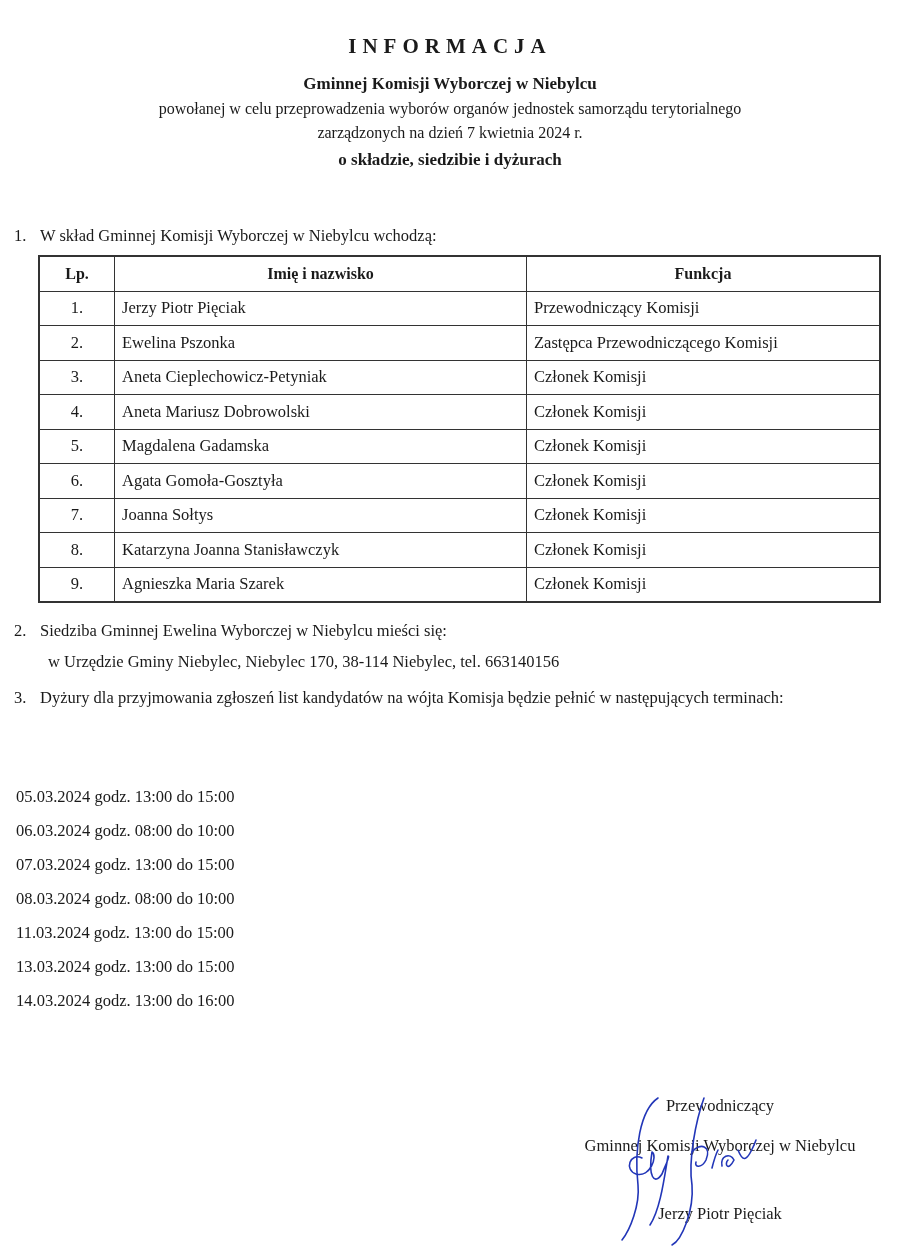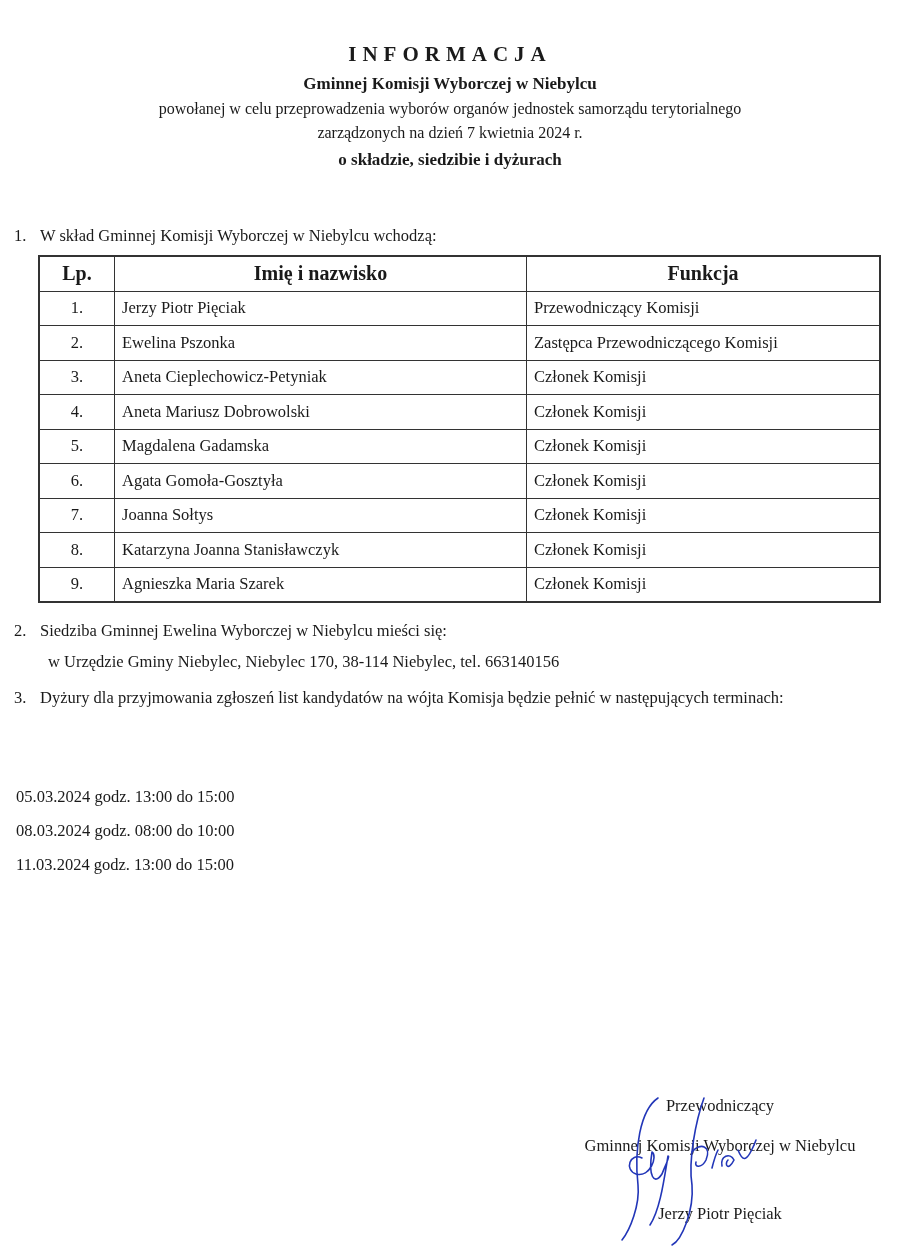--- a/index.html
+++ b/index.html
@@ -2,39 +2,39 @@
 <html><head>
 <meta charset="utf-8">
 <style>
   html, body { margin: 0; padding: 0; background: #ffffff; }
   body {
     width: 900px; height: 1252px; position: relative; overflow: hidden;
     font-family: "Liberation Serif", "DejaVu Serif", serif;
     color: #1a1a1a;
   }
   .center { position: absolute; left: 0; width: 900px; text-align: center; }
-  .title { top: 42px; font-size: 21px; font-weight: bold; letter-spacing: 6px; }
+  .title { top: 34px; font-size: 21px; font-weight: bold; letter-spacing: 6px; }
   .subtitle { top: 74px; font-size: 17px; font-weight: bold; }
   .line1 { top: 100px; font-size: 16px; }
   .line2 { top: 124px; font-size: 16px; }
   .line3 { top: 150px; font-size: 17px; font-weight: bold; }
 
   .item { position: absolute; font-size: 16.5px; }
   .item .num { display: inline-block; width: 26px; }
   .s1 { left: 14px; top: 226px; }
 
   table.members {
     position: absolute; left: 38px; top: 255px; width: 843px;
     border-collapse: collapse; font-size: 16.5px;
     border: 2px solid #333;
   }
   table.members th, table.members td {
     border: 1px solid #333; height: 33.5px; padding: 0 7px;
   }
-  table.members th { font-weight: bold; text-align: center; font-size: 20px; }
+  table.members th { font-weight: bold; text-align: center; font-size: 16px; }
   table.members td.lp { text-align: center; width: 60px; }
   table.members td.name { width: 397px; }
   table.members th.lpH { width: 60px; }
 
   .s2 { left: 14px; top: 621px; }
   .s2b { left: 48px; top: 652px; font-size: 16.5px; }
   .s3 { left: 14px; top: 687px; width: 870px; line-height: 21px; }
   .s3 .txt { display: inline-block; width: 840px; vertical-align: top; }
 
   .dates { position: absolute; left: 16px; top: 749px; font-size: 16.5px; margin-top: 38px; }
@@ -118,22 +118,26 @@
   <span class="num">2.</span><span>Siedziba Gminnej Ewelina Wyborczej w Niebylcu mieści się:</span>
 </div>
 <div class="item s2b">w Urzędzie Gminy Niebylec, Niebylec 170, 38-114 Niebylec, tel. 663140156</div>
 
 <div class="item s3">
   <span class="num">3.</span><span class="txt">Dyżury dla przyjmowania zgłoszeń list kandydatów na wójta Komisja będzie pełnić w następujących terminach:</span>
 </div>
 
 <div class="dates">
   <div>05.03.2024 godz. 13:00 do 15:00</div>
+  <div>06.03.2024 godz. 08:00 do 10:00</div>
+  <div>07.03.2024 godz. 13:00 do 15:00</div>
   <div>08.03.2024 godz. 08:00 do 10:00</div>
   <div>11.03.2024 godz. 13:00 do 15:00</div>
+  <div>13.03.2024 godz. 13:00 do 15:00</div>
+  <div>14.03.2024 godz. 13:00 do 16:00</div>
 </div>
 
 <div class="sig-block">
   <div>Przewodniczący</div>
   <div>Gminnej Komisji Wyborczej w Niebylcu</div>
   <div style="height:28px"></div>
   <div>Jerzy Piotr Pięciak</div>
 </div>
 
 <svg class="sig-svg" width="170" height="160" viewBox="0 0 170 160">

